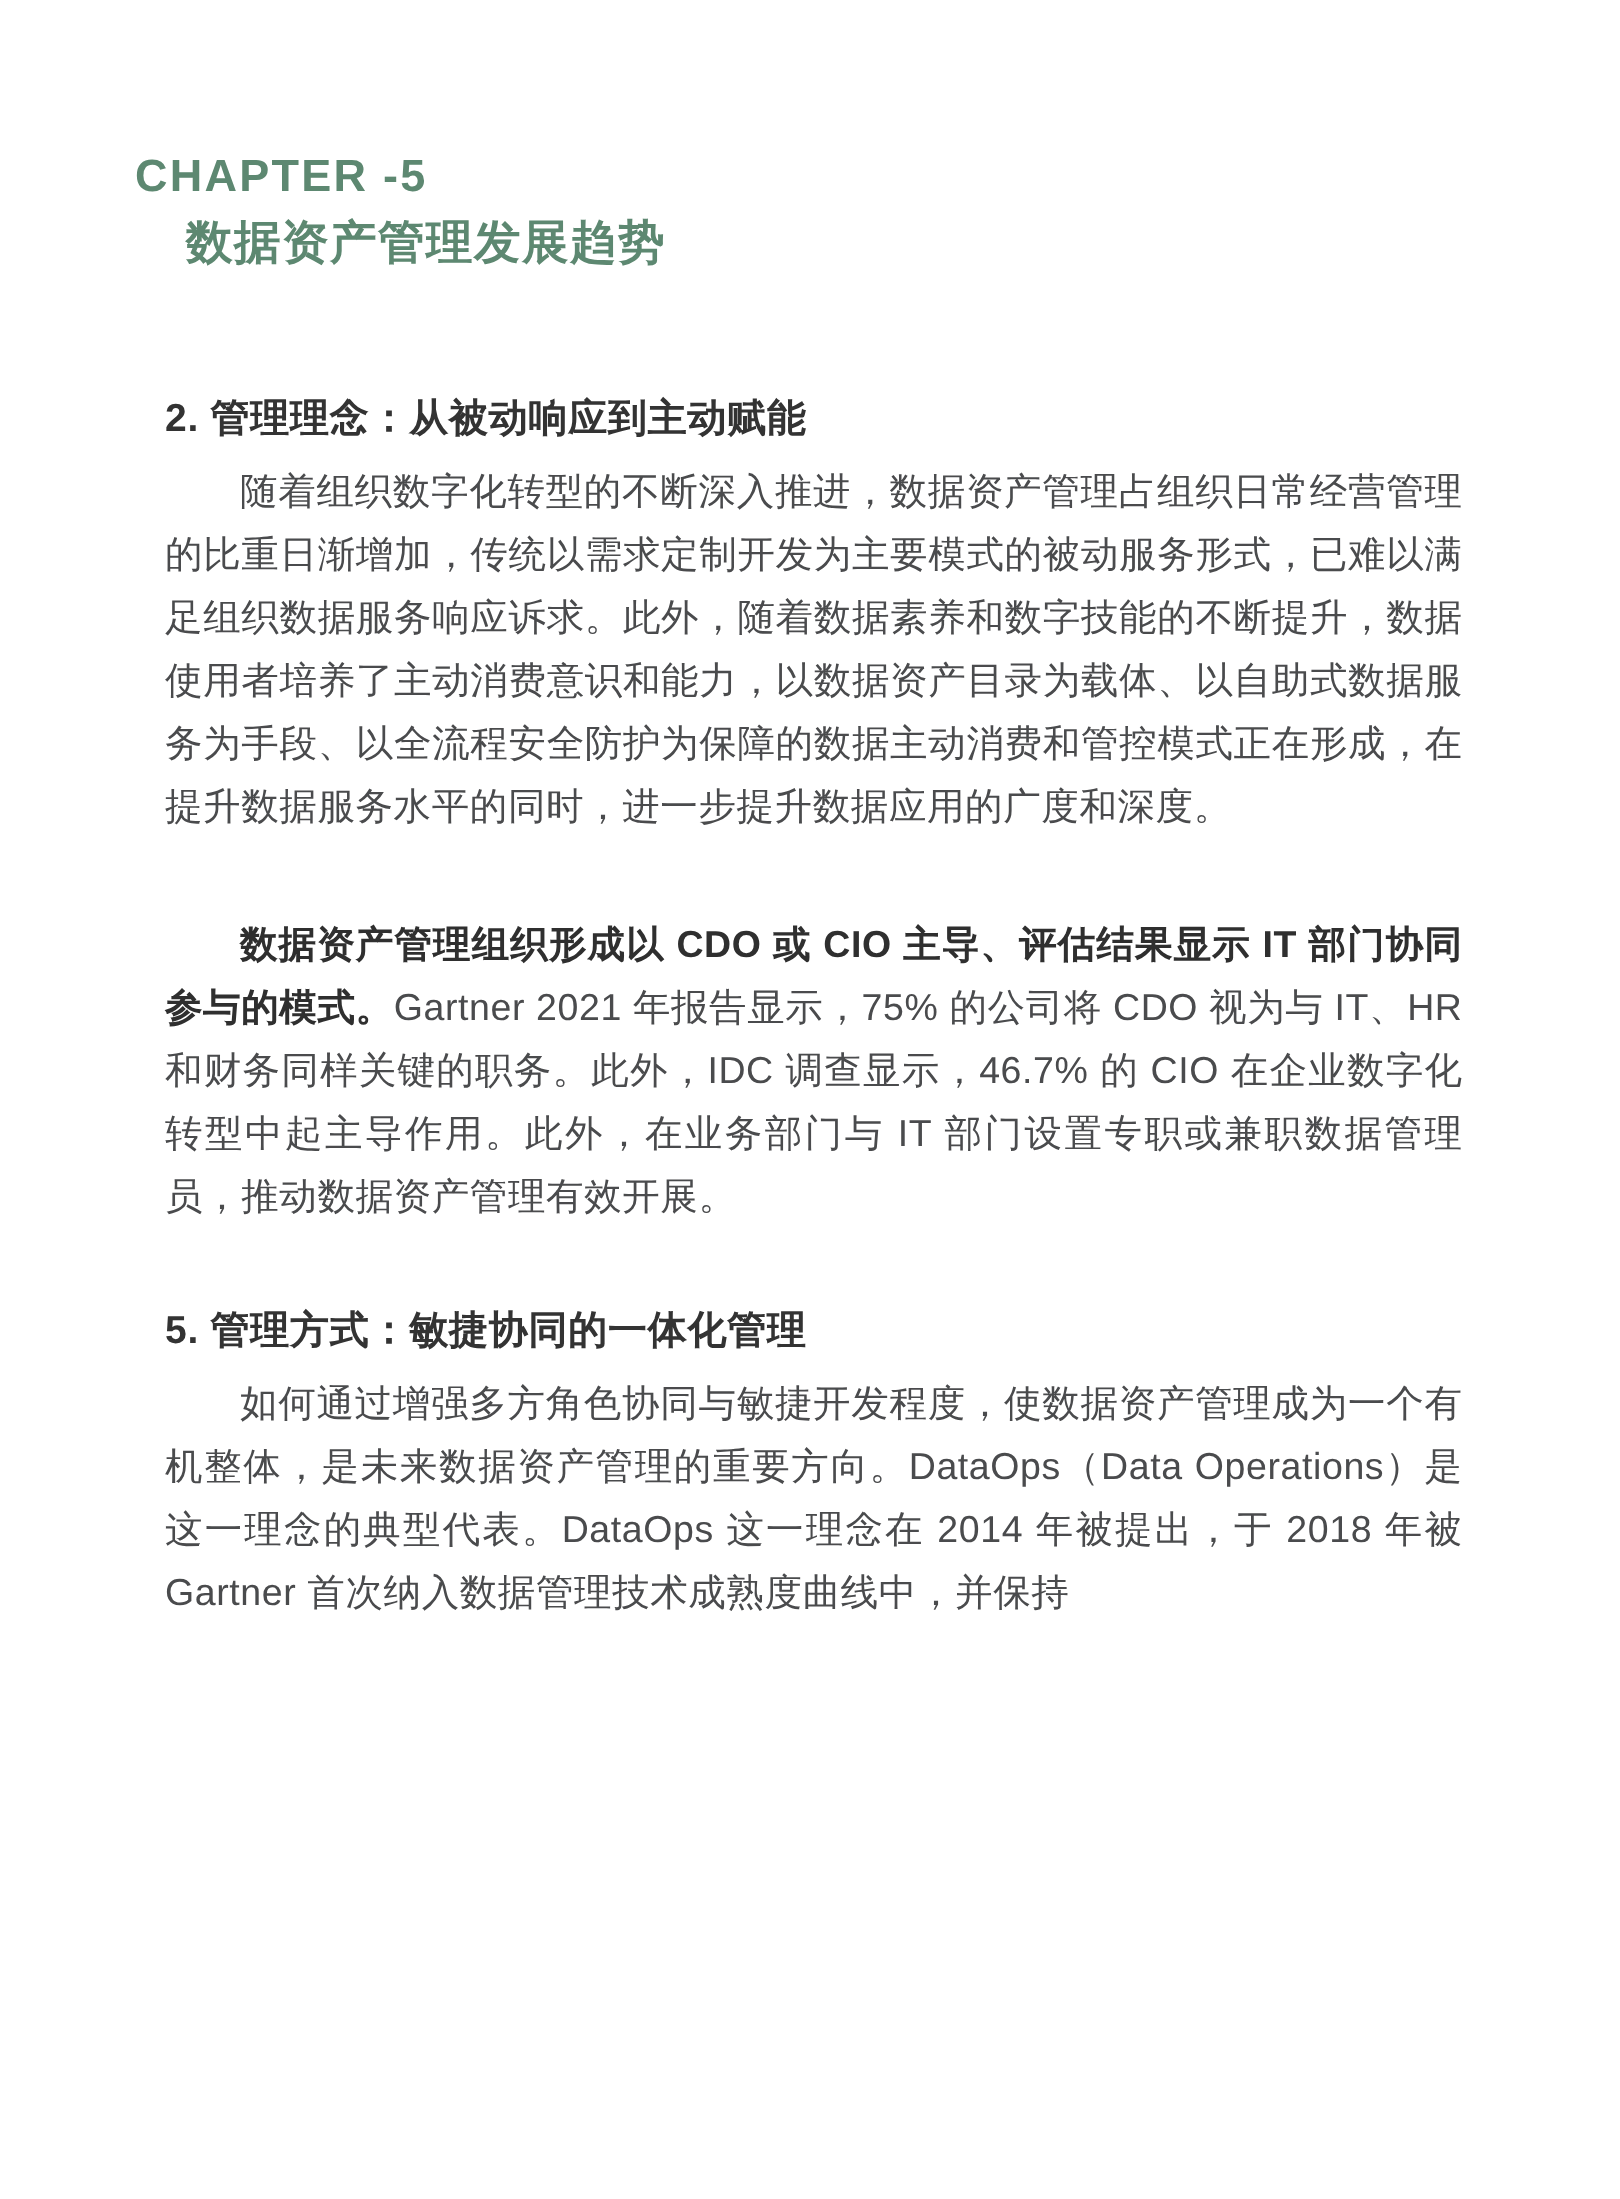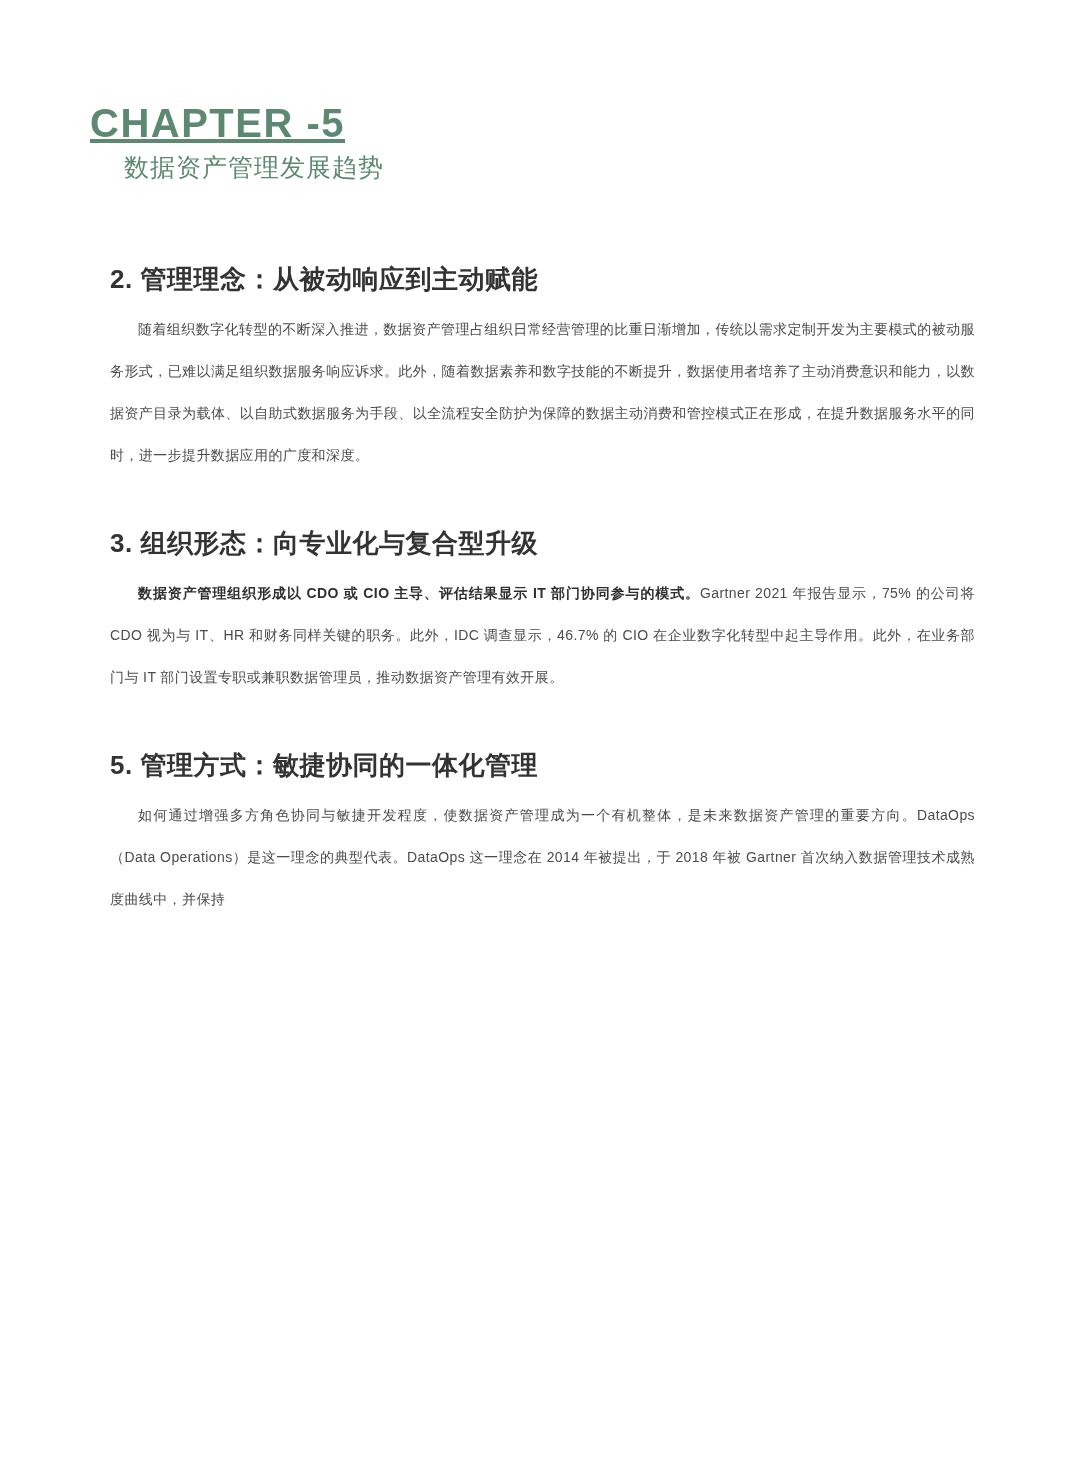--- a/index.html
+++ b/index.html
@@ -17,48 +17,47 @@
     margin:0 auto;
     background:#ffffff;
     padding:103px 105px 0 110px;
     display:flex;
     flex-direction:column;
     font-family:"Liberation Sans","DejaVu Sans",sans-serif;
   }
   
   .chapter-header{margin-left:-20px;}
   .chapter-label{
-    font-size:40px;
+    font-size:30px;
     font-weight:800;
     letter-spacing:1.5px;
     color:var(--chapter-green);
     line-height:1.0;
-    text-decoration:underline;
   }
   .chapter-subtitle{
-    font-size:25px;
-    font-weight:400;
+    font-size:31px;
+    font-weight:700;
     color:var(--chapter-green);
     margin-left:34px;
     margin-top:8px;
     letter-spacing:1px;
   }
   
   .doc-main{margin-top:78px;}
   .doc-section{margin-bottom:50px;}
   .doc-section:last-child{margin-bottom:0;}
   .section-heading{
     font-size:26px;
     font-weight:700;
     color:var(--heading-dark);
     margin:0 0 11px 0;
     letter-spacing:0.5px;
   }
   .body-paragraph{
-    font-size:14px;
+    font-size:25px;
     line-height:42px;
     color:var(--body-gray);
     text-align:justify;
     text-indent:2em;
     letter-spacing:0.4px;
     margin:0;
   }
   .seg.bold{
     font-weight:700;
     color:var(--bold-dark);
@@ -73,21 +72,20 @@
     <div class="chapter-label">CHAPTER -5</div>
     <div class="chapter-subtitle">数据资产管理发展趋势</div>
   </header>
 
   <main class="doc-main" id="sections-root">
       <section class="doc-section">
         <h2 class="section-heading">2. 管理理念：从被动响应到主动赋能</h2>
         <p class="body-paragraph"><span class="seg">随着组织数字化转型的不断深入推进，数据资产管理占组织日常经营管理的比重日渐增加，传统以需求定制开发为主要模式的被动服务形式，已难以满足组织数据服务响应诉求。此外，随着数据素养和数字技能的不断提升，数据使用者培养了主动消费意识和能力，以数据资产目录为载体、以自助式数据服务为手段、以全流程安全防护为保障的数据主动消费和管控模式正在形成，在提升数据服务水平的同时，进一步提升数据应用的广度和深度。</span></p>
       </section>
       <section class="doc-section">
-        <h2 class="section-heading">3. 组织形态：向专业化与复合型升级</h2>
         <p class="body-paragraph"><span class="seg bold">数据资产管理组织形成以 CDO 或 CIO 主导、评估结果显示 IT 部门协同参与的模式。</span><span class="seg">Gartner 2021 年报告显示，75% 的公司将 CDO 视为与 IT、HR 和财务同样关键的职务。此外，IDC 调查显示，46.7% 的 CIO 在企业数字化转型中起主导作用。此外，在业务部门与 IT 部门设置专职或兼职数据管理员，推动数据资产管理有效开展。</span></p>
       </section>
       <section class="doc-section">
         <h2 class="section-heading">5. 管理方式：敏捷协同的一体化管理</h2>
         <p class="body-paragraph"><span class="seg">如何通过增强多方角色协同与敏捷开发程度，使数据资产管理成为一个有机整体，是未来数据资产管理的重要方向。DataOps（Data Operations）是这一理念的典型代表。DataOps 这一理念在 2014 年被提出，于 2018 年被 Gartner 首次纳入数据管理技术成熟度曲线中，并保持</span></p>
       </section>
     </main>
 
 </div>
 

